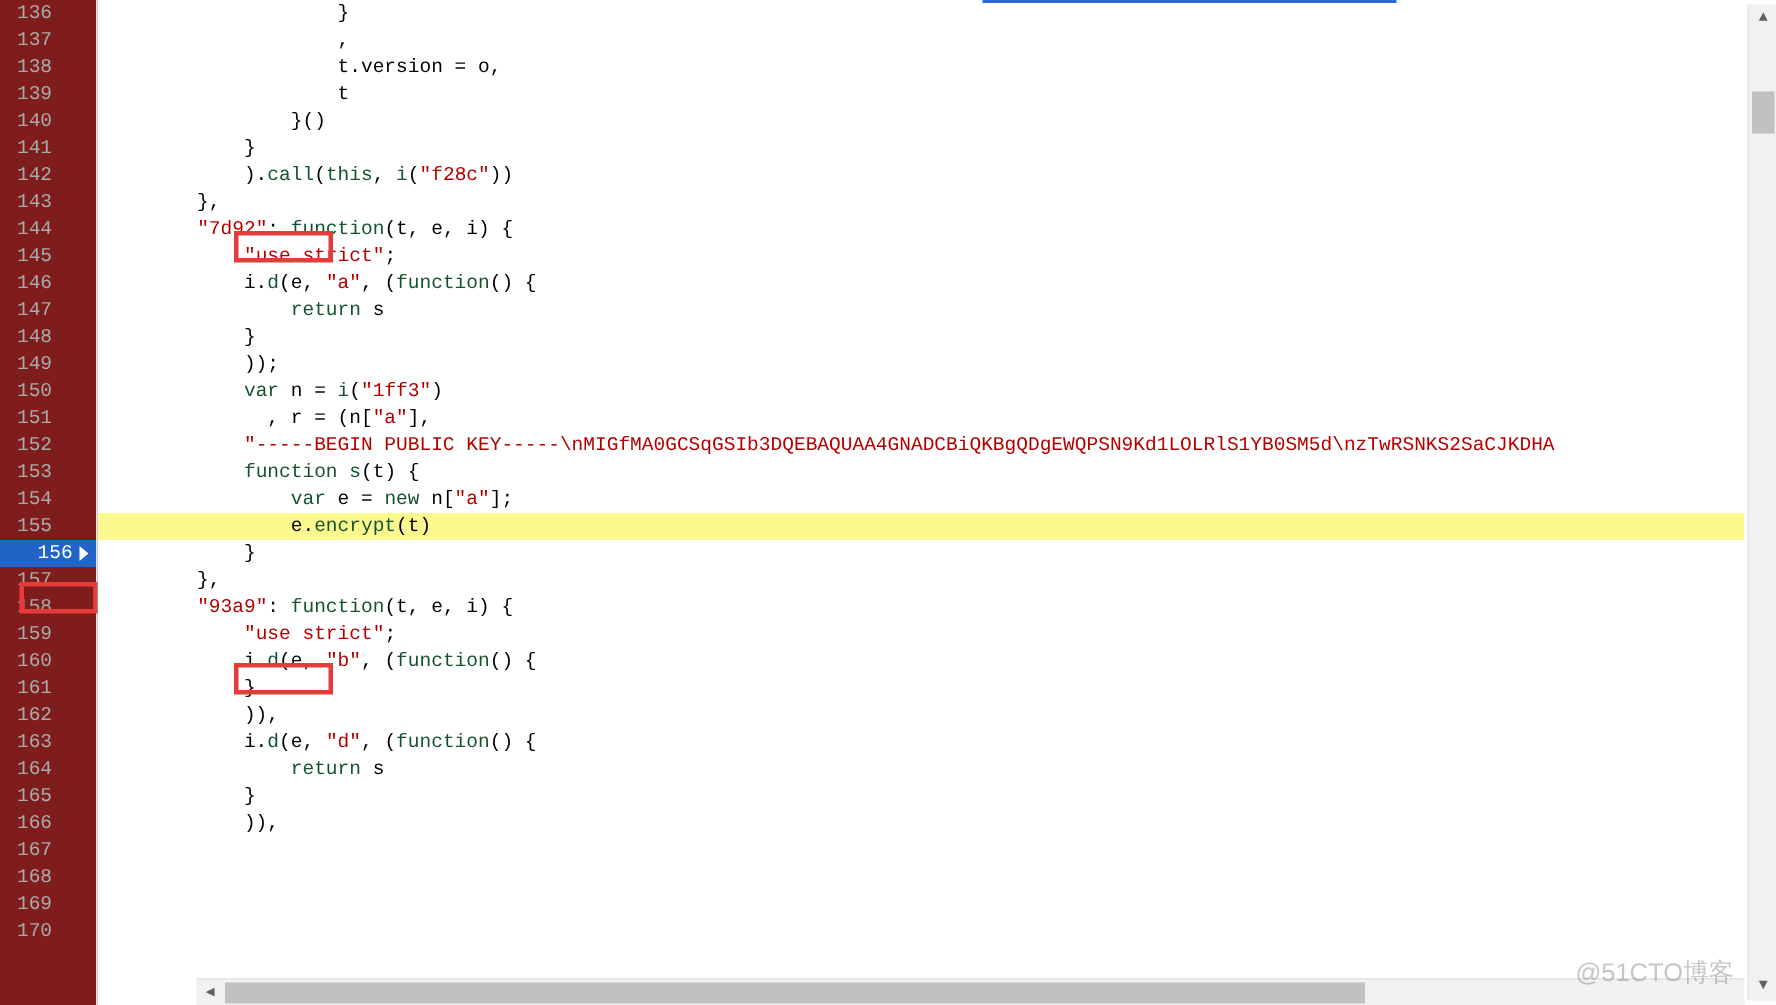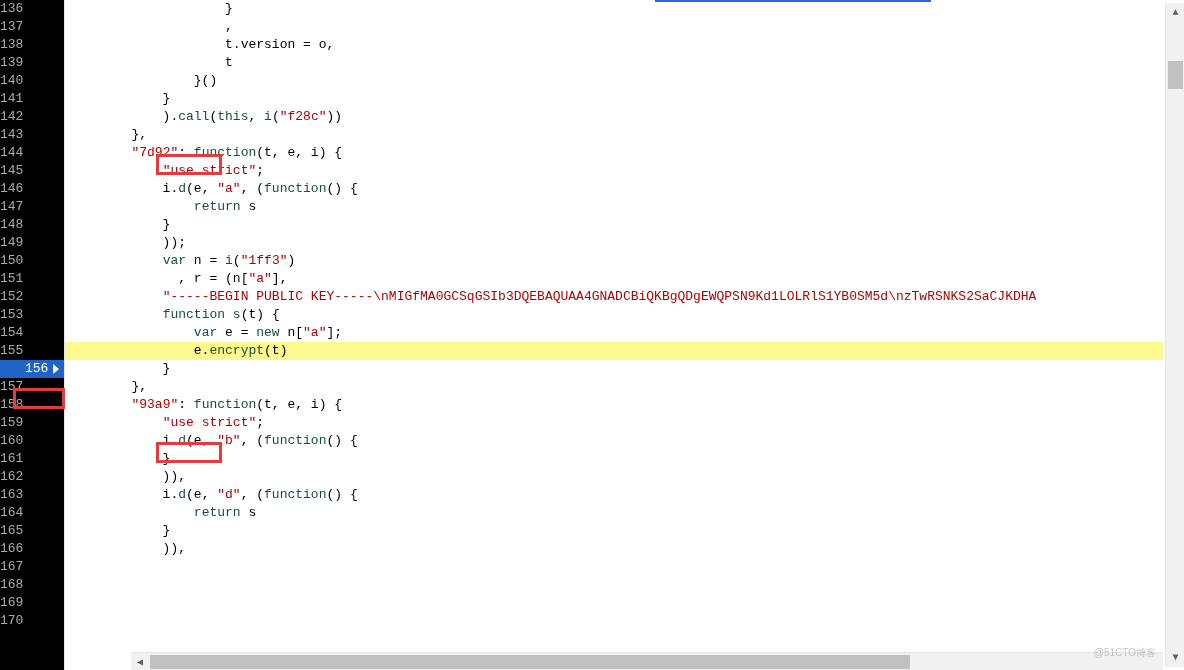--- a/index.html
+++ b/index.html
@@ -13,23 +13,23 @@
       overflow: hidden;
     }
     .editor-container {
       display: flex;
       width: 1163px;
       height: 670px;
       position: relative;
     }
     .gutter {
       width: 65px;
-      background: #000000;
+      background: #7f1d1d;
       border-right: 1px solid #e8e8e8;
-      text-align: left;
+      text-align: center;
       color: #aaa;
       user-select: none;
       flex-shrink: 0;
     }
     .line-number {
       padding-right: 18px;
       height: 18px;
       line-height: 18px;
       position: relative;
     }
@@ -147,21 +147,21 @@
     .top-bluebar {
       position: absolute;
       top: 0; left: 655px;
       width: 276px; height: 2px;
       background: #2a66dc;
     }
     .watermark {
       position: absolute;
       right: 28px;
       bottom: 10px;
-      font-size: 10px;
+      font-size: 17px;
       color: rgba(128,128,128,0.45);
       font-family: sans-serif;
     }
     .code-wrap { position: relative; }
   </style>
 </head>
 <body>
 
 <div class="top-bluebar"></div>
 

